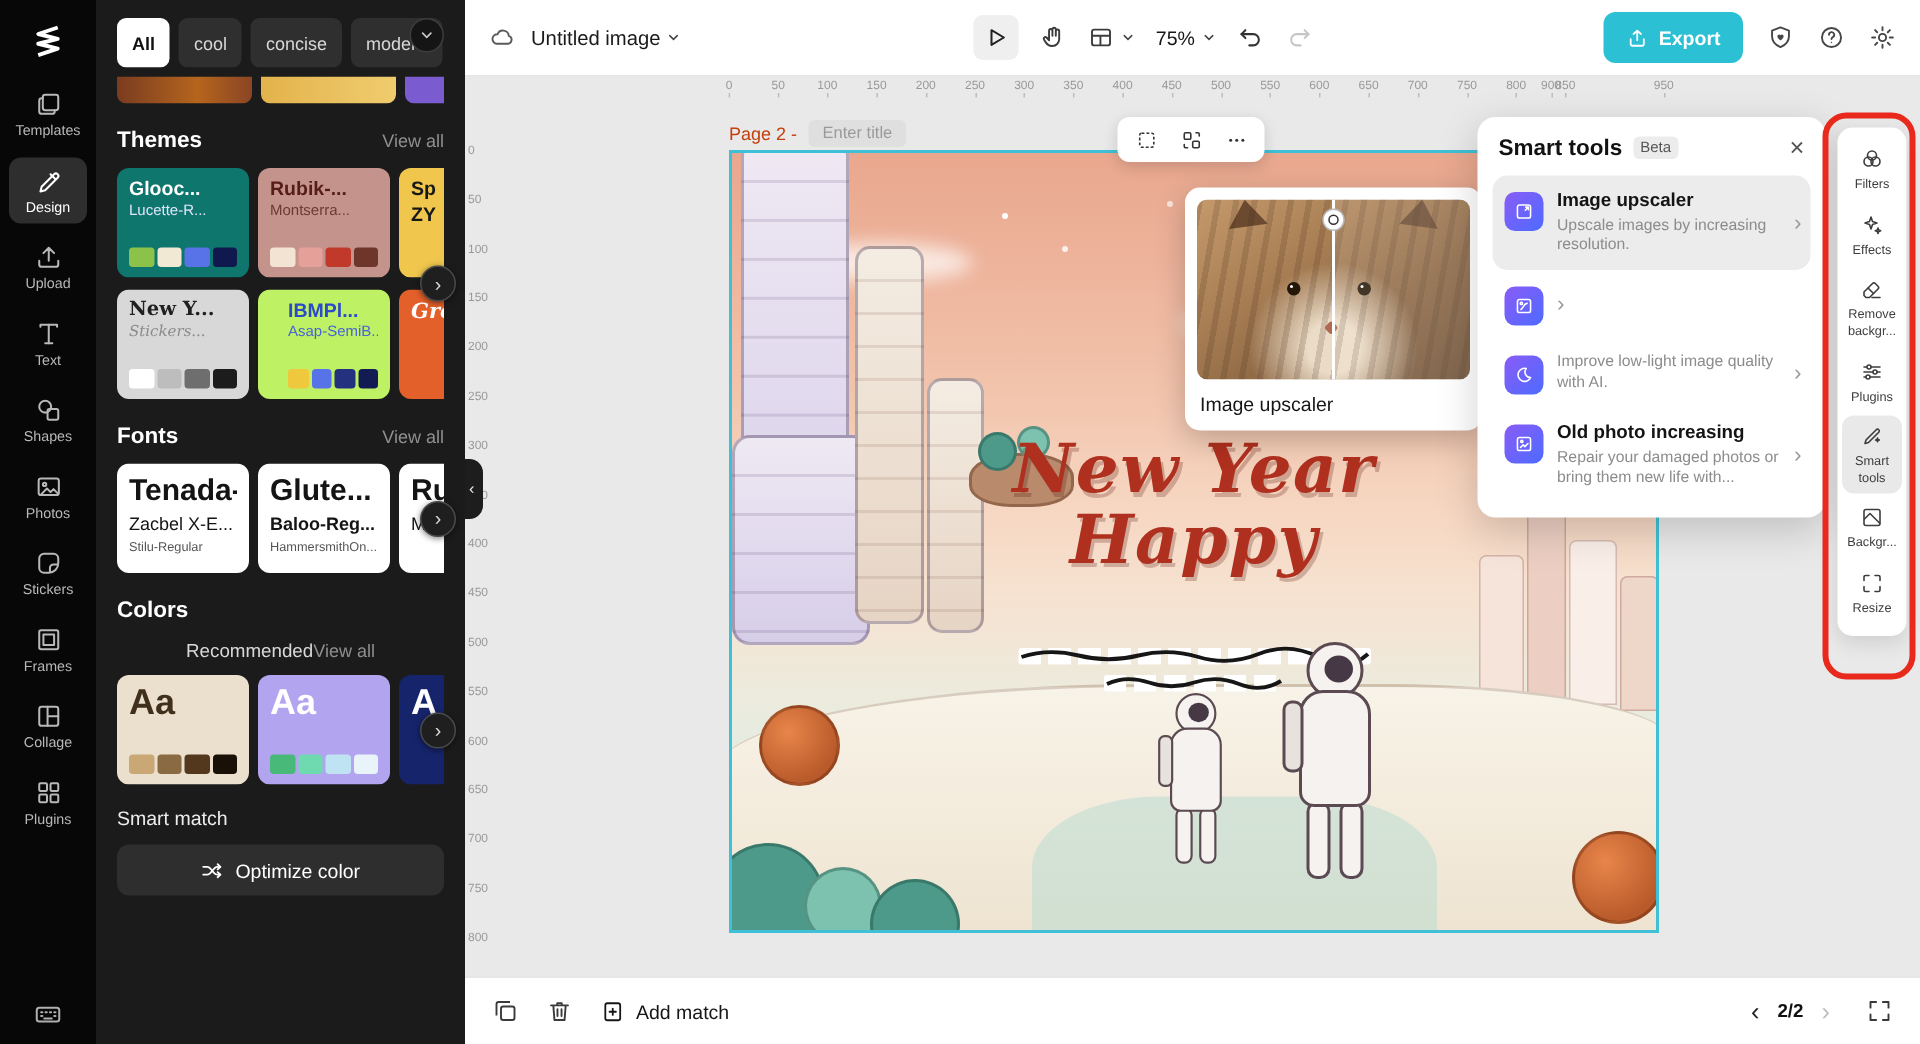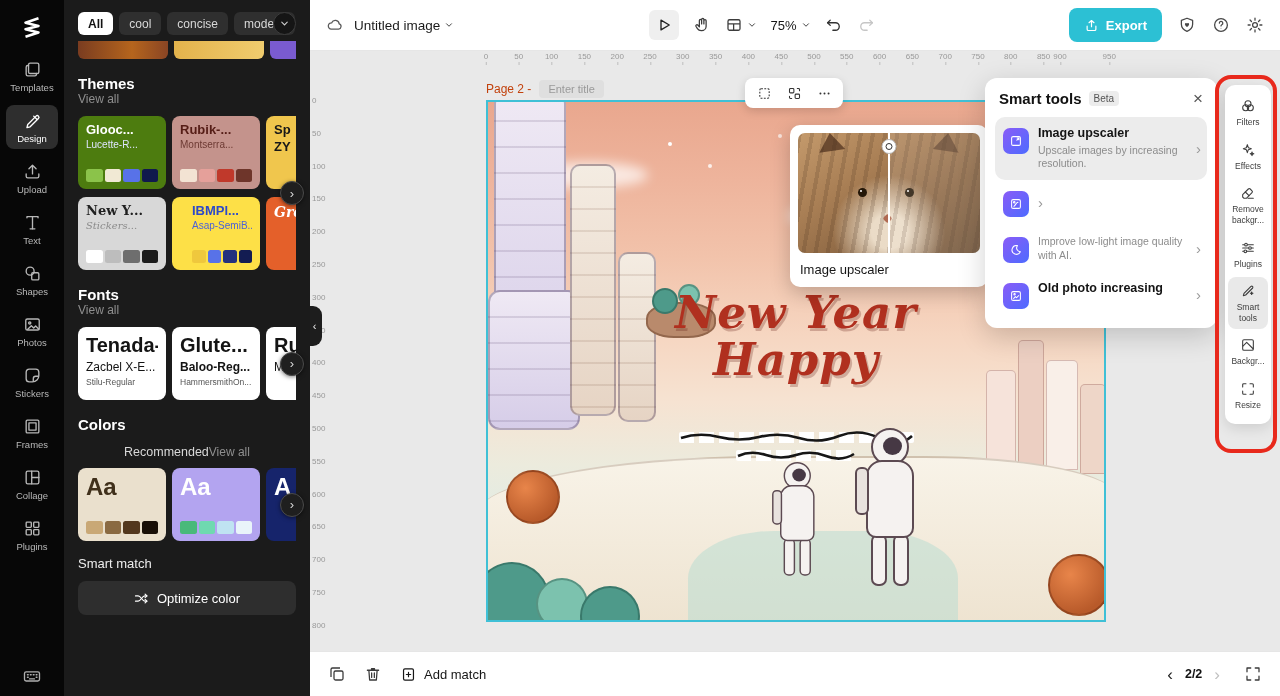--- a/index.html
+++ b/index.html
@@ -16,30 +16,30 @@
 .rail-item{width:52px;padding:6px 0 5px;border-radius:8px;display:flex;flex-direction:column;align-items:center;gap:3px;color:#b8b8b8;}
 .rail-item.active{background:#2e2e2e;color:#fff;}
 .ri-icon svg{width:19px;height:19px;}
 .ri-label{font-size:9.5px;}
 .rail-bottom{margin-top:auto;color:#b0b0b0;}
 .rail-bottom svg{width:20px;height:20px;}
 
 
 .panel{width:246px;background:#1b1b1b;flex-shrink:0;position:relative;padding:12px 14px 0;color:#eee;overflow:hidden;}
 .chips{display:flex;gap:6px;align-items:center;position:relative;padding-right:26px;overflow:hidden;}
-.chip{height:23px;padding:0 10px;border-radius:6px;background:#2f2f2f;color:#d8d8d8;font-size:12px;white-space:nowrap;flex-shrink:0;}
+.chip{height:33px;padding:0 10px;border-radius:6px;background:#2f2f2f;color:#d8d8d8;font-size:12px;white-space:nowrap;flex-shrink:0;}
 .chip.active{background:#fff;color:#111;font-weight:bold;}
 .chips-more{position:absolute;right:0;top:0;width:23px;height:23px;border-radius:50%;background:#151515;border:1px solid #3d3d3d;color:#ccc;display:flex;align-items:center;justify-content:center;}
 .chips-more svg{width:11px;height:11px;}
 .thumbs{display:flex;gap:6px;margin-top:6px;height:18px;overflow:hidden;}
 .thumb{width:90px;flex-shrink:0;border-radius:0 0 6px 6px;}
 .thumb.t1{background:linear-gradient(90deg,#7a3c20,#b5651d 60%,#8a4524);}
 .thumb.t2{background:linear-gradient(90deg,#e3b34c,#f0cc6e);}
 .thumb.t3{background:#7a5bd0;}
-.sec-head{display:flex;align-items:baseline;justify-content:space-between;margin:16px 0 10px;flex-direction:column;}
+.sec-head{display:flex;align-items:baseline;justify-content:space-between;margin:16px 0 10px;}
 .sec-title{font-size:15px;font-weight:bold;color:#fff;}
 .view-all{font-size:12px;color:#8f8f8f;cursor:pointer;}
 .sub-head{display:flex;align-items:baseline;justify-content:center;margin:12px 0 9px;}
 .sub-title{font-size:12.5px;color:#d9d9d9;}
 .card-area{position:relative;}
 .cards-row{display:flex;gap:6px;overflow:hidden;margin-bottom:8px;}
 .pcard{width:88px;height:73px;flex-shrink:0;border-radius:8px;padding:7px 8px;display:flex;flex-direction:column;overflow:hidden;}
 .tc-title{font-size:13px;font-weight:bold;line-height:1.15;white-space:nowrap;overflow:hidden;}
 .tc-sub{font-size:10px;margin-top:1px;white-space:nowrap;overflow:hidden;}
 .tc-palette{margin-top:auto;display:flex;gap:2px;}
@@ -312,21 +312,21 @@
     <div class="thumb t2"></div>
     <div class="thumb t3"></div>
   </div>
 
   <div class="sec-head">
     <span class="sec-title">Themes</span>
     <span class="view-all">View all</span>
   </div>
   <div class="card-area">
     <div class="cards-row">
-      <div class="pcard" style="background: #4d7c0f;">
+      <div class="pcard" style="background: #0f766e;">
         <div class="tc-title" style="color: rgb(255, 255, 255);">Glooc...</div>
         <div class="tc-sub" style="color: rgb(223, 229, 255);">Lucette-R...</div>
         <div class="tc-palette">
           <span class="sw" style="background: rgb(139, 195, 74);"></span>
           <span class="sw" style="background: rgb(241, 233, 212);"></span>
           <span class="sw" style="background: rgb(88, 114, 232);"></span>
           <span class="sw" style="background: rgb(16, 25, 77);"></span>
         </div>
       </div>
       <div class="pcard" style="background: rgb(196, 147, 140);">
@@ -348,21 +348,21 @@
       <div class="pcard pc-serif" style="background: rgb(216, 216, 216);">
         <div class="tc-title" style="color: rgb(32, 32, 32);">New Y...</div>
         <div class="tc-sub" style="color: rgb(138, 138, 138);">Stickers...</div>
         <div class="tc-palette">
           <span class="sw" style="background: rgb(255, 255, 255);"></span>
           <span class="sw" style="background: rgb(189, 189, 189);"></span>
           <span class="sw" style="background: rgb(110, 110, 110);"></span>
           <span class="sw" style="background: rgb(28, 28, 28);"></span>
         </div>
       </div>
-      <div class="pcard" style="background: #fde047; padding-left: 20px;">
+      <div class="pcard" style="background: #bef264; padding-left: 20px;">
         <div class="tc-title" style="color: rgb(44, 73, 201);">IBMPl...</div>
         <div class="tc-sub" style="color: rgb(75, 98, 216);">Asap-SemiB...</div>
         <div class="tc-palette">
           <span class="sw" style="background: rgb(239, 200, 61);"></span>
           <span class="sw" style="background: rgb(88, 114, 232);"></span>
           <span class="sw" style="background: rgb(36, 49, 126);"></span>
           <span class="sw" style="background: rgb(19, 28, 82);"></span>
         </div>
       </div>
       <div class="pcard pc-script" style="background: rgb(228, 96, 42);">
@@ -568,21 +568,21 @@
         <span class="tick" style="left: 438.4px;">400</span>
         <span class="tick" style="left: 471.2px;">450</span>
         <span class="tick" style="left: 504px;">500</span>
         <span class="tick" style="left: 536.8px;">550</span>
         <span class="tick" style="left: 569.6px;">600</span>
         <span class="tick" style="left: 602.4px;">650</span>
         <span class="tick" style="left: 635.2px;">700</span>
         <span class="tick" style="left: 668px;">750</span>
         <span class="tick" style="left: 700.8px;">800</span>
         <span class="tick" style="left: 733.6px;">850</span>
-        <span class="tick" style="left: 750px;">900</span>
+        <span class="tick" style="left: 724px;">900</span>
         <span class="tick" style="left: 799.2px;">950</span>
       </div>
     <div class="v-ruler">
         <span class="tick" style="top: 50px;">0</span>
         <span class="tick" style="top: 82.8px;">50</span>
         <span class="tick" style="top: 115.6px;">100</span>
         <span class="tick" style="top: 148.4px;">150</span>
         <span class="tick" style="top: 181.2px;">200</span>
         <span class="tick" style="top: 214px;">250</span>
         <span class="tick" style="top: 246.8px;">300</span>
@@ -765,20 +765,21 @@
       <div class="sp-item">
         <span class="sp-icon">
             <svg viewBox="0 0 24 24" fill="none" stroke="#fff" stroke-width="1.8" stroke-linecap="round" stroke-linejoin="round">
               <rect x="4.5" y="4.5" width="15" height="15" rx="2.5"></rect>
               <path d="M8 16l3-3 2 2 3.5-3.5"></path>
               <circle cx="9.5" cy="9" r="1.2"></circle>
             </svg>
           </span>
         <span class="sp-text">
           <span class="sp-item-title">Old photo increasing</span>
+          <span class="sp-item-desc">Repair your damaged photos or bring them new life with...</span>
         </span>
         <span class="sp-chev">›</span>
       </div>
     </aside>
 
     <div class="right-tools">
       <div class="rt-item">
         <span class="rt-icon">
             <svg viewBox="0 0 24 24" fill="none" stroke="currentColor" stroke-width="1.6">
               <circle cx="12" cy="8.5" r="4.5"></circle>

